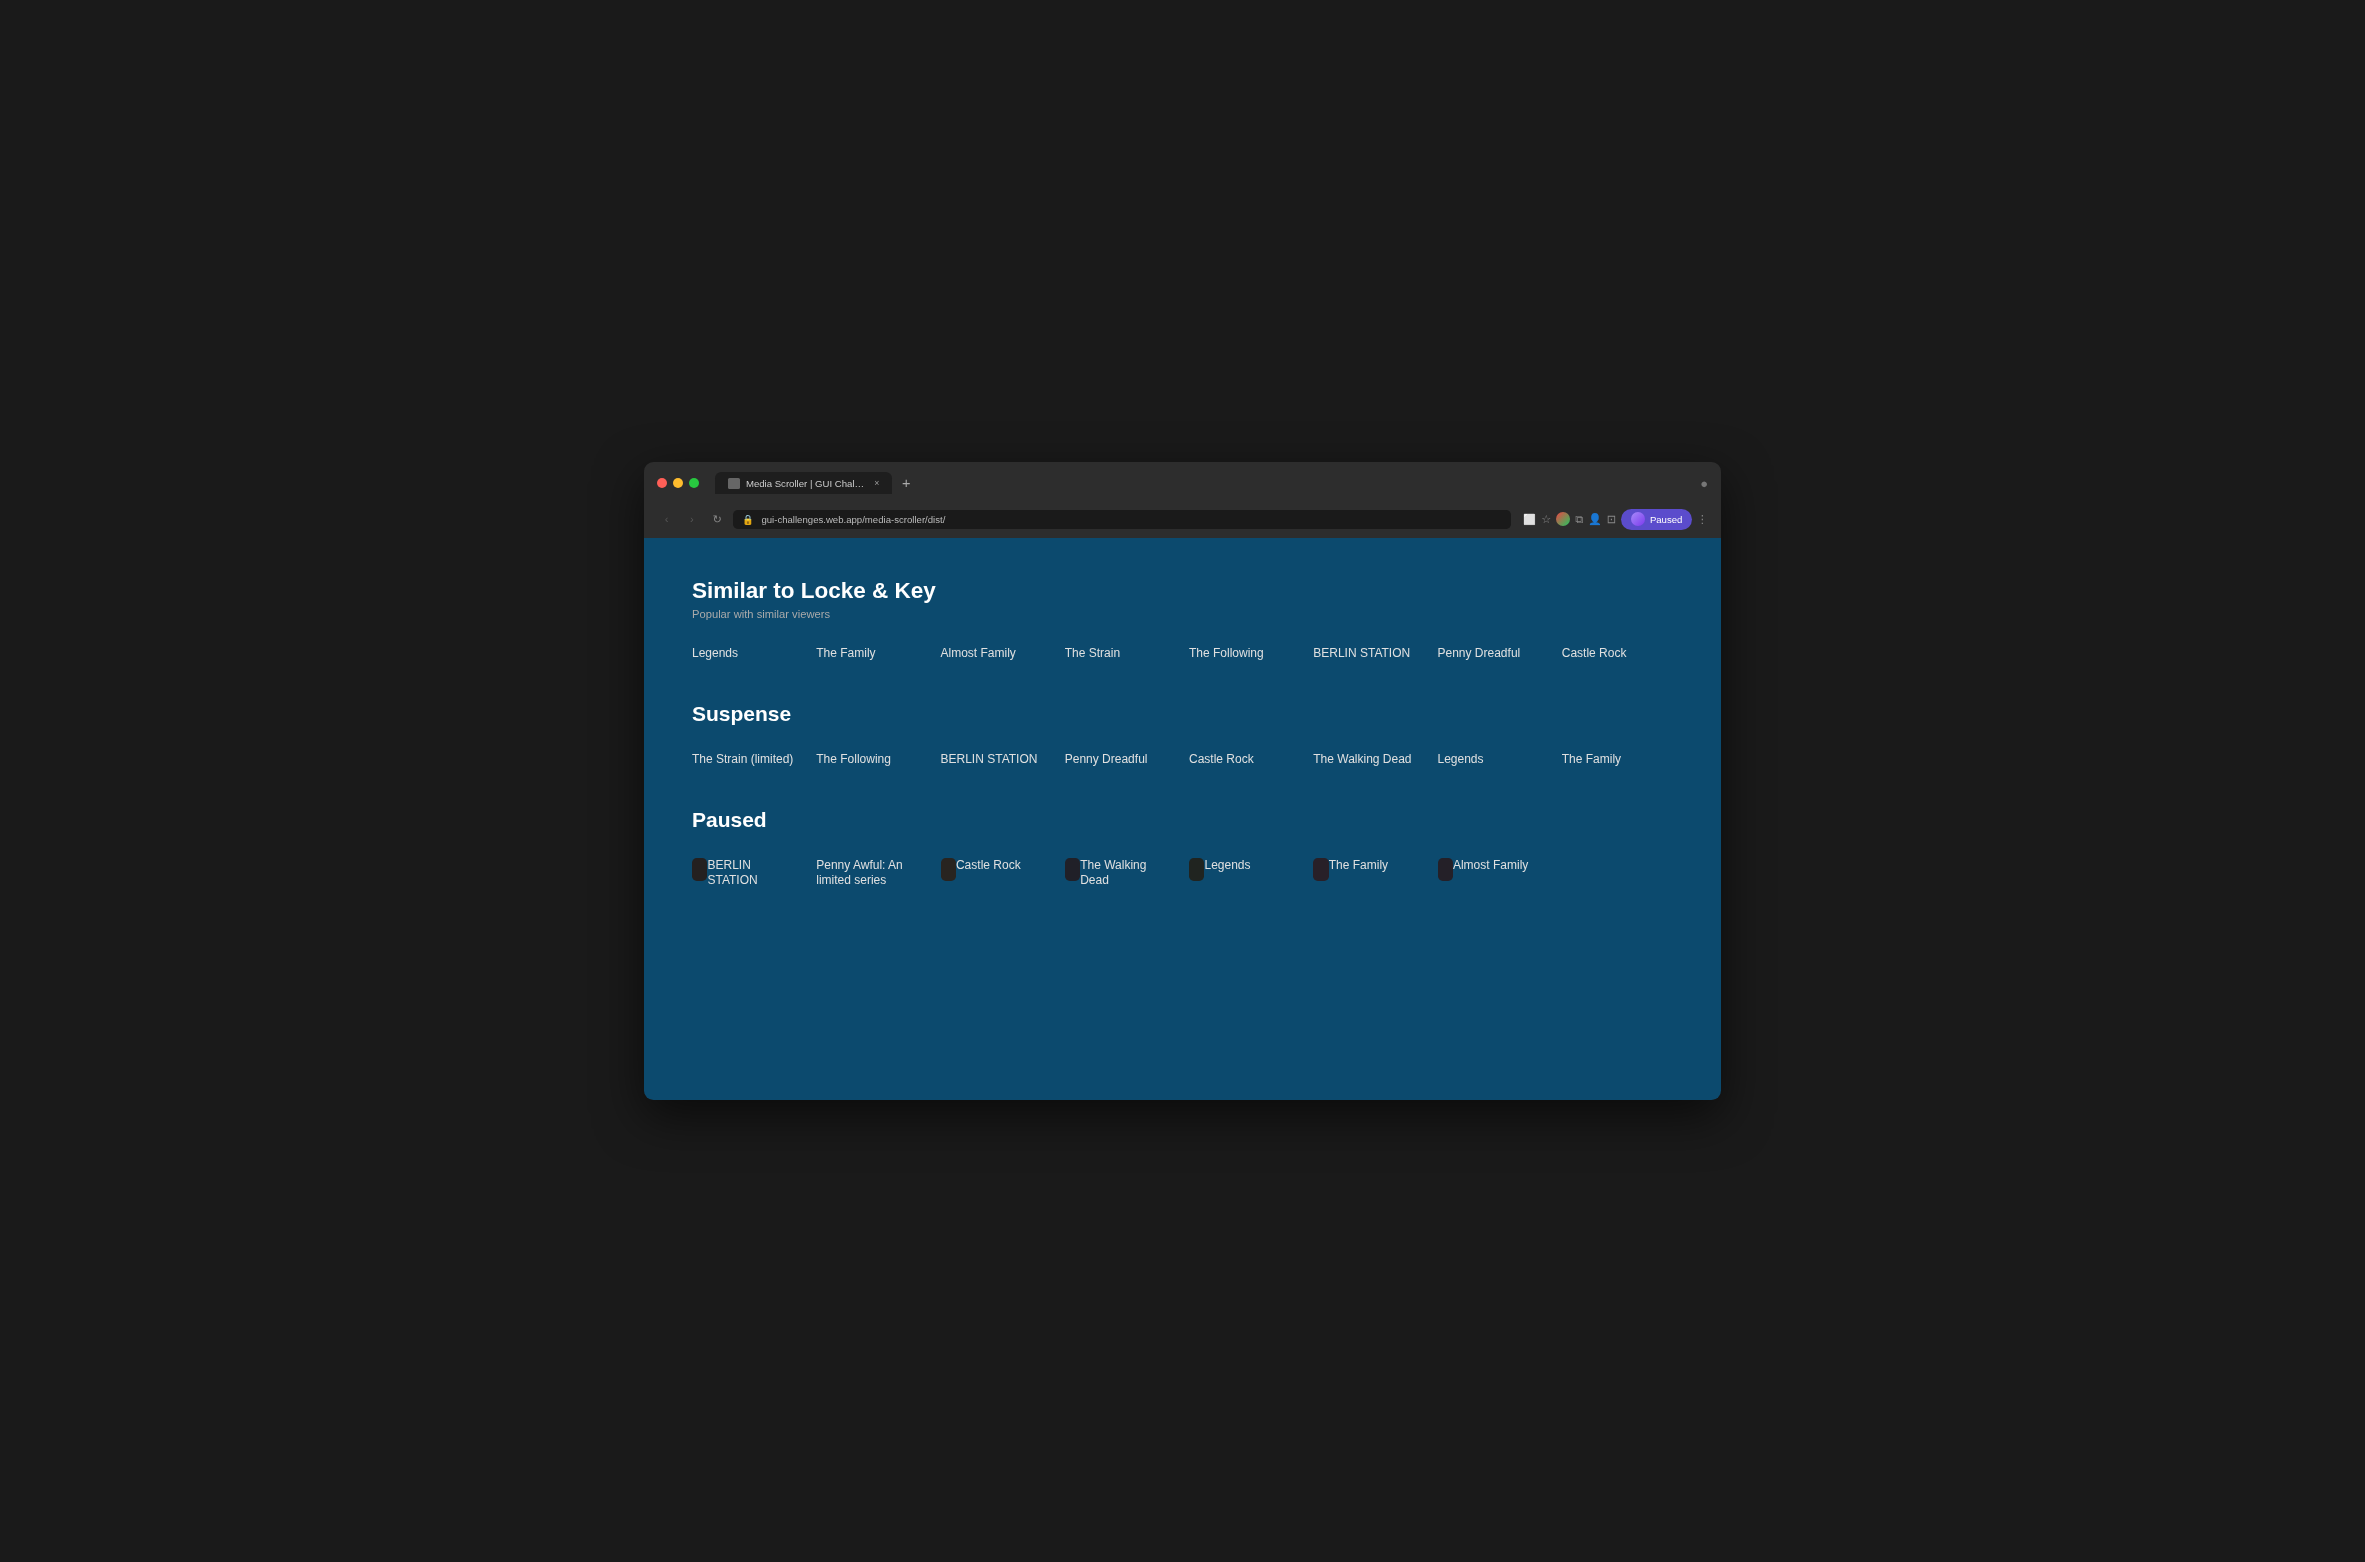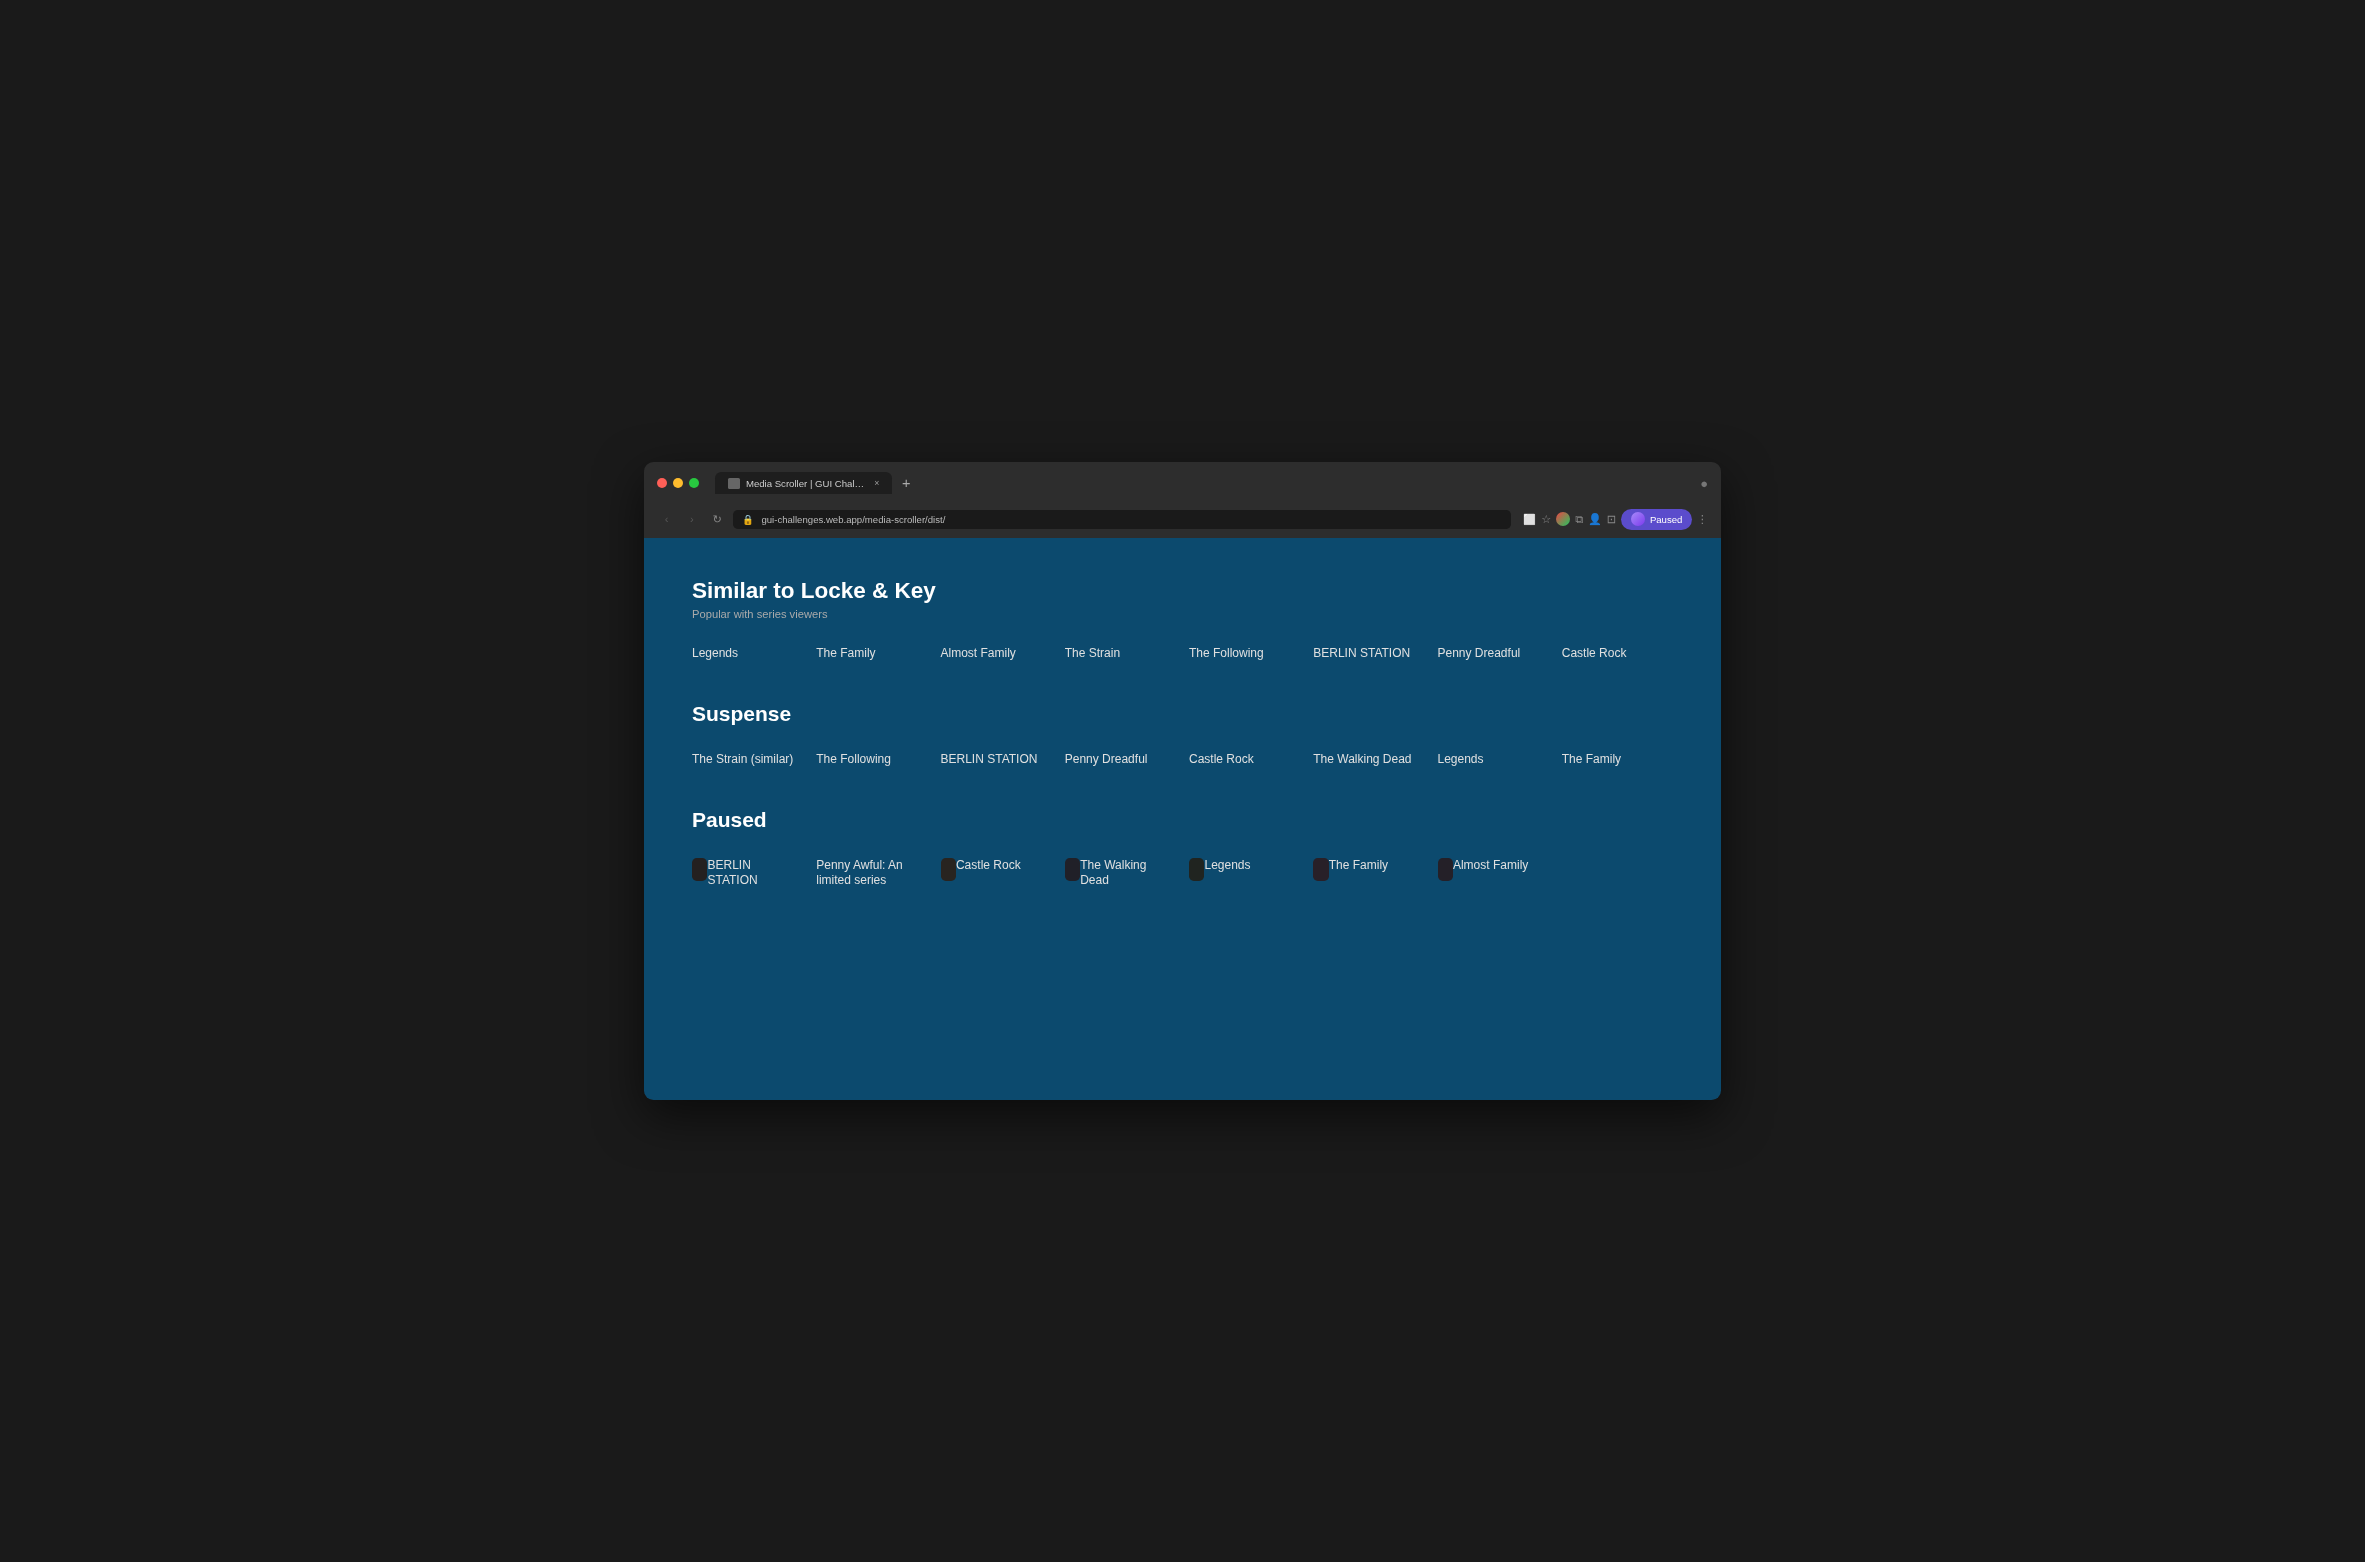--- a/index.html
+++ b/index.html
@@ -274,21 +274,21 @@
         <span>Paused</span>
       </div>
       <span class="toolbar-icon">⋮</span>
     </div>
   </div>
 
   <div class="content">
 
     <div class="section">
       <div class="section-title">Similar to Locke &amp; Key</div>
-      <div class="section-subtitle">Popular with series viewers</div>
+      <div class="section-subtitle">Popular with similar viewers</div>
       <div class="media-grid">
       <div class="media-item">
             <div class="media-card" style="background: rgb(45, 32, 32);"></div>
             <div class="media-title">Legends</div>
           </div>
           <div class="media-item">
             <div class="media-card" style="background: rgb(31, 42, 32);"></div>
             <div class="media-title">The Family</div>
           </div>
           <div class="media-item">
@@ -316,21 +316,21 @@
             <div class="media-title">Castle Rock</div>
           </div>
         </div>
     </div>
 
     <div class="section">
       <div class="genre-title">Suspense</div>
       <div class="media-grid">
       <div class="media-item">
             <div class="media-card" style="background: rgb(31, 40, 40);"></div>
-            <div class="media-title">The Strain (similar)</div>
+            <div class="media-title">The Strain (limited)</div>
           </div>
           <div class="media-item">
             <div class="media-card" style="background: rgb(42, 31, 32);"></div>
             <div class="media-title">The Following</div>
           </div>
           <div class="media-item">
             <div class="media-card" style="background: rgb(32, 31, 42);"></div>
             <div class="media-title">BERLIN STATION</div>
           </div>
           <div class="media-item">

